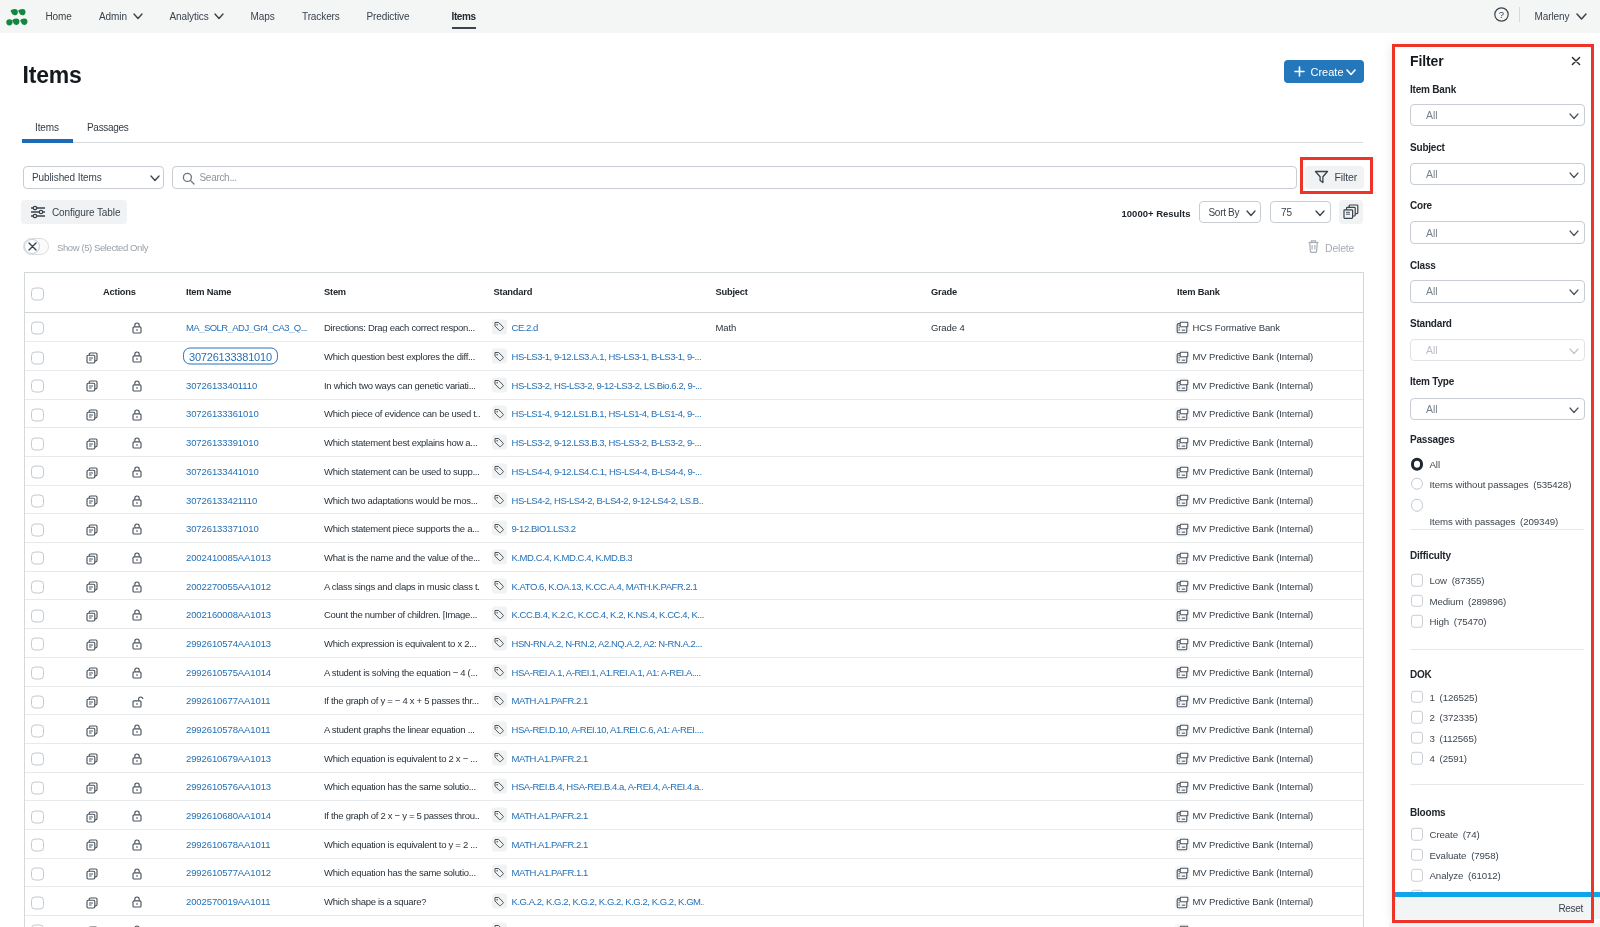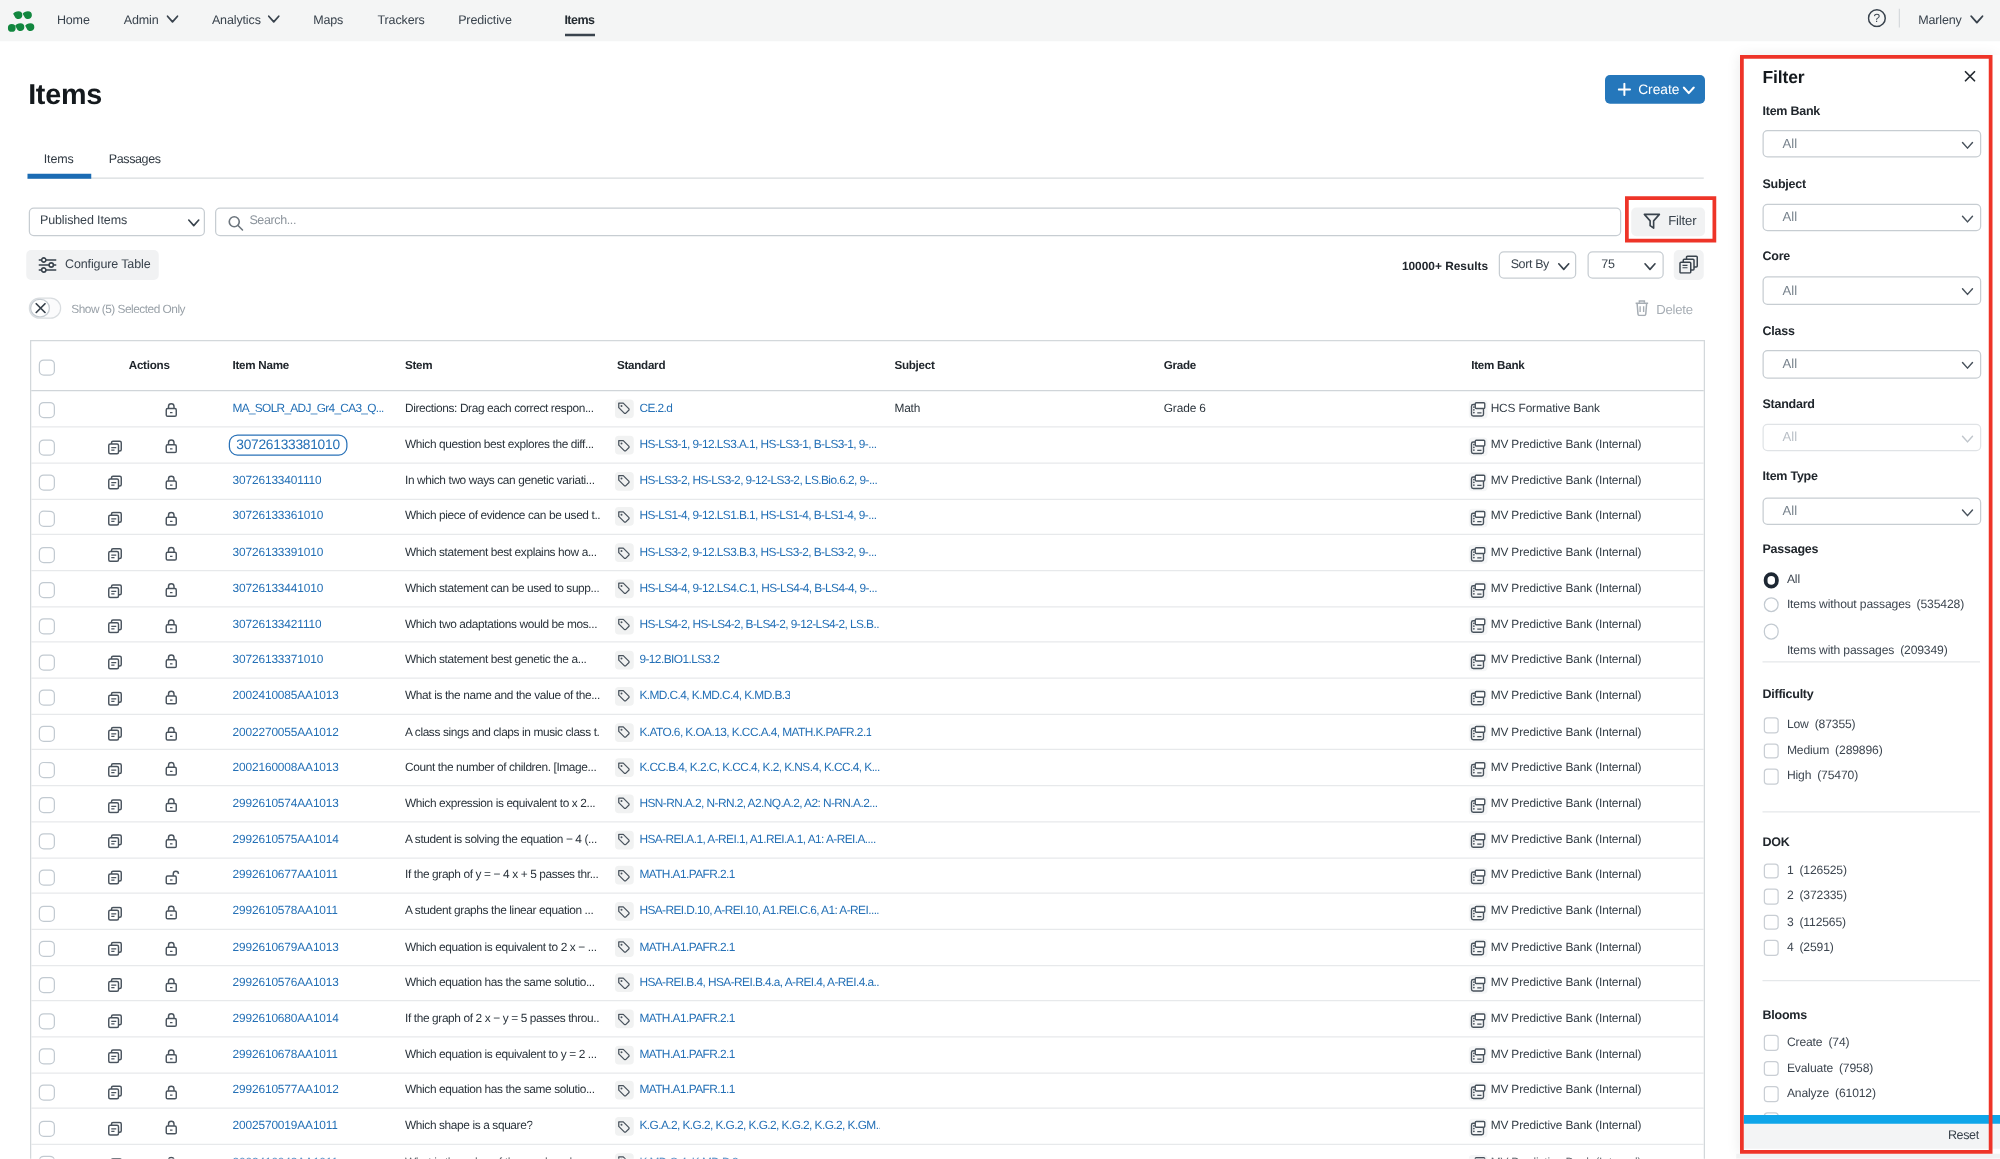--- a/index.html
+++ b/index.html
@@ -197,21 +197,21 @@
 <div class="tc c-name link" style="font-size:9.5px;letter-spacing:-0.55px">MA_SOLR_ADJ_Gr4_CA3_Q...</div>
 <div class="tc c-stem">Directions: Drag each correct respon...</div>
 <div class="tagchip">
         <svg width="10" height="10" viewBox="0 0 10 10">
           <path d="M1 1 h3.6 L9 5.4 a0.9 0.9 0 0 1 0 1.3 L6.7 9 a0.9 0.9 0 0 1 -1.3 0 L1 4.6 Z" fill="none" stroke="#49535d" stroke-width="1.0" stroke-linejoin="round"></path>
           <circle cx="3.2" cy="3.2" r="0.8" fill="#49535d"></circle>
         </svg>
       </div>
 <div class="tc c-std link">CE.2.d</div>
 <div class="tc" style="left:691px;color:#2a333b;font-size:9.5px">Math</div>
-<div class="tc" style="left:906.5px;color:#2a333b;font-size:9.5px">Grade 6</div>
+<div class="tc" style="left:906.5px;color:#2a333b;font-size:9.5px">Grade 4</div>
 <div class="abs" style="left:1150px;top:7.5px;width:15px;height:15px;background:#f5f6f7;border-radius:3px">
         <span class="abs" style="left:1px;top:1px">
           <svg width="13" height="13" viewBox="0 0 13 13" style="">
             <rect x="1.2" y="2.6" width="9.6" height="9.2" rx="1.4" fill="none" stroke="#49535d" stroke-width="1.1"></rect>
             <rect x="4.2" y="1.2" width="7.6" height="4.6" rx="0.8" fill="#fff" stroke="#49535d" stroke-width="1.1"></rect>
             <path d="M3.1 4.6 v0.01 M3.1 6.8 v0.01 M3.1 9 v0.01" stroke="#49535d" stroke-width="1.4" stroke-linecap="round"></path>
             <path d="M5.8 9.2 h3.4" stroke="#49535d" stroke-width="1.0"></path>
           </svg>
         </span>
       </div>
@@ -449,21 +449,21 @@
         </svg>
       </div>
 <div class="abs" style="left:107px;top:9px">
         <svg width="10" height="12" viewBox="0 0 10 12" style="">
           <rect x="1" y="4.8" width="8" height="6.2" rx="1.1" fill="none" stroke="#49535d" stroke-width="1.15"></rect>
           <path d="M2.8 4.6 V3.2 a2.2 2.2 0 0 1 4.4 0 V4.6" fill="none" stroke="#49535d" stroke-width="1.15"></path>
           <path d="M4 8 h2" stroke="#49535d" stroke-width="1.0"></path>
         </svg>
       </div>
 <div class="tc c-name link">30726133371010</div>
-<div class="tc c-stem">Which statement best genetic the a...</div>
+<div class="tc c-stem">Which statement piece supports the a...</div>
 <div class="tagchip">
         <svg width="10" height="10" viewBox="0 0 10 10">
           <path d="M1 1 h3.6 L9 5.4 a0.9 0.9 0 0 1 0 1.3 L6.7 9 a0.9 0.9 0 0 1 -1.3 0 L1 4.6 Z" fill="none" stroke="#49535d" stroke-width="1.0" stroke-linejoin="round"></path>
           <circle cx="3.2" cy="3.2" r="0.8" fill="#49535d"></circle>
         </svg>
       </div>
 <div class="tc c-std link">9-12.BIO1.LS3.2</div>
 <div class="abs" style="left:1150px;top:7.5px;width:15px;height:15px;background:#f5f6f7;border-radius:3px">
         <span class="abs" style="left:1px;top:1px">
           <svg width="13" height="13" viewBox="0 0 13 13" style="">
@@ -1083,16 +1083,16 @@
 <div class="fl-opt" style="top:758.4px">4 (2591)</div>
 <div class="fl-sep" style="top:783.9px"></div>
 <div class="fl-label" style="top:806.5px">Blooms</div>
 <div class="fl-ck" style="top:834.2px"></div>
 <div class="fl-opt" style="top:834.2px">Create (74)</div>
 <div class="fl-ck" style="top:854.7px"></div>
 <div class="fl-opt" style="top:854.7px">Evaluate (7958)</div>
 <div class="fl-ck" style="top:875.2px"></div>
 <div class="fl-opt" style="top:875.2px">Analyze (61012)</div>
 <div class="fl-ck" style="top:895.7px"></div>
-<div class="abs" style="left:1395px;top:891.6px;width:205px;height:27.5px;background:#f3f4f5;border-top:7px solid #0ea5e9">
+<div class="abs" style="left:1395px;top:891.6px;width:205px;height:27.5px;background:#f3f4f5;border-top:5px solid #0ea5e9">
 <div class="abs" style="right:17px;top:50%;transform:translateY(-50%);font-size:10px;letter-spacing:-0.3px;color:#39424b">Reset</div>
   </div>
 <div class="abs" style="left:1389px;top:922.5px;width:211px;height:4.5px;background:#f1f2f2"></div>
 <div class="redbox" style="left:1392px;top:44px;width:201.5px;height:878.5px"></div>
 </body></html>

